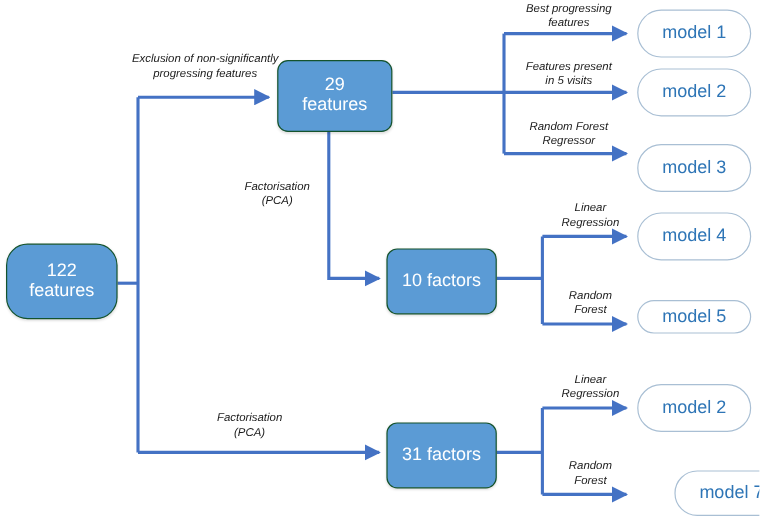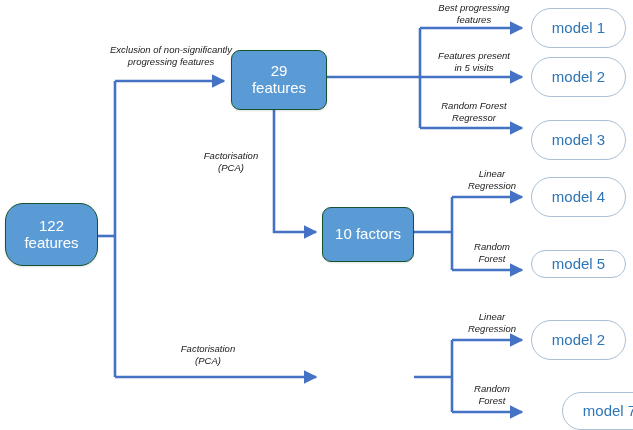--- a/index.html
+++ b/index.html
@@ -101,20 +101,21 @@
   </svg>
 
   <div class="node node-filled" style="left: 5px; top: 203px; width: 93px; height: 63px; white-space: pre-line; border-radius: 18px;">122
 features</div>
 
   <div class="node node-filled" style="left: 231px; top: 50px; width: 96px; height: 60px; white-space: pre-line;">29
 features</div>
 
   <div class="node node-filled" style="left:322px; top:207px; width:92px; height:55px;">10 factors</div>
 
+  <div class="node node-filled" style="left:322px; top:352px; width:92px; height:55px;">31 factors</div>
 
   <div class="node node-outline" style="left:531px; top:8px; width:95px; height:40px;">model 1</div>
 
   <div class="node node-outline" style="left:531px; top:57px; width:95px; height:40px;">model 2</div>
 
   <div class="node node-outline" style="left:531px; top:108px; width:95px; height:40px;margin-top:12px;">model 3</div>
 
   <div class="node node-outline" style="left:531px; top:177px; width:95px; height:40px;">model 4</div>
 
   <div class="node node-outline" style="left:531px; top:250px; width:95px; height:28px;">model 5</div>

